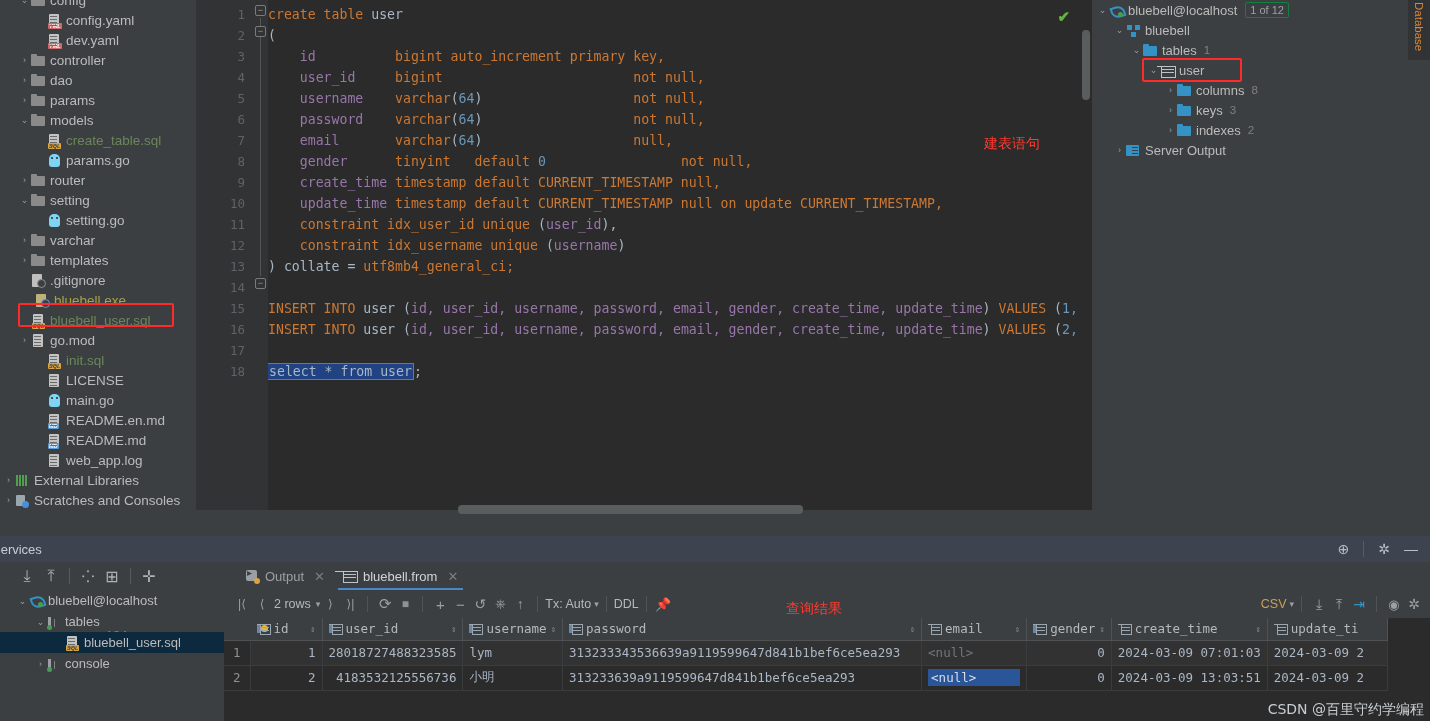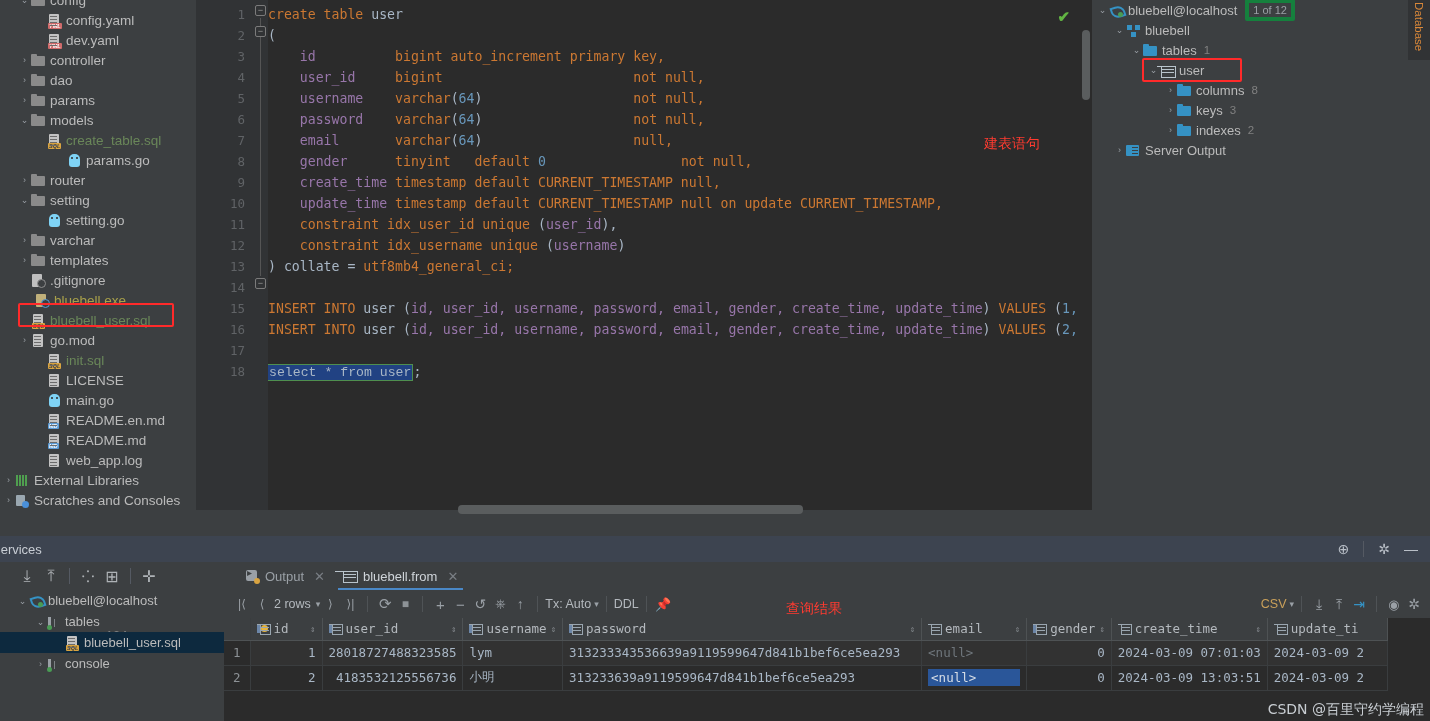--- a/index.html
+++ b/index.html
@@ -123,21 +123,21 @@
     position: absolute; left: 72px; top: 0; right: 16px; height: 510px;
     font-family: "DejaVu Sans Mono", monospace; font-size: 13.2px;
     padding-top: 4px; overflow: hidden; white-space: pre;
   }
   #code .cl { height: 21px; line-height: 21px; color: #a9b7c6; }
   .kw  { color: #cc7832; }
   .id2 { color: #9876aa; }
   .num { color: #6897bb; }
   .pln { color: #a9b7c6; }
   .sel-box {
-    border: 1px solid #4f8f4f; background: #214283; padding: 0 1px; margin-left: -1px; font-family: Liberation Mono, monospace;
+    border: 1px solid #4f8f4f; background: #214283; padding: 0 1px; margin-left: -1px;
   }
   #annot1 {
     position: absolute; left: 788px; top: 135px; color: #ff3b30;
     font-size: 14px; font-family: "DejaVu Sans", sans-serif;
   }
   #check-ok {
     position: absolute; right: 22px; top: 8px; color: #62b543; font-size: 15px; font-weight: bold;
   }
   #editor-vscroll {
     position: absolute; right: 2px; top: 30px; width: 8px; height: 70px;
@@ -196,21 +196,21 @@
   .dbicon-server::before {
     content: ""; position: absolute; left: 0; top: 2px; width: 13px; height: 11px;
     background: #3592c4; border-radius: 1px;
   }
   .dbicon-server::after {
     content: ""; position: absolute; left: 6px; top: 4px; width: 6px; height: 1px;
     background: #3c3f41; box-shadow: 0 3px 0 #3c3f41, 0 6px 0 #3c3f41;
   }
   .count { color: #808080; margin-left: 7px; font-size: 11.5px; }
   #conn-badge {
-    margin-left: 8px; border: 4px solid #15803d; border-radius: 2px;
+    margin-left: 8px; border: 1px solid #15803d; border-radius: 2px;
     font-size: 11px; color: #9aa0a6; padding: 0 4px; line-height: 14px;
   }
   #db-vtab {
     position: absolute; right: 0; top: 0; width: 22px; height: 60px; background: #313335;
   }
   #db-vtab span {
     display: block; color: #d9883a; font-size: 11.5px;
     transform: rotate(90deg); transform-origin: left top;
     position: absolute; left: 17px; top: 2px; white-space: nowrap;
     font-family: "Liberation Sans", sans-serif;
@@ -401,21 +401,21 @@
         <span class="ic ic-folder"></span>
         <span class="tree-label ">models</span>
       </div>
       <div class="tree-row" style="padding-left:34px">
         <span class="tw blank">›</span>
         <span class="ic ic-file">
           <i class="badge sql">SQL</i>
         </span>
         <span class="tree-label green">create_table.sql</span>
       </div>
-      <div class="tree-row" style="padding-left:54px">
+      <div class="tree-row" style="padding-left:34px">
         <span class="tw blank">›</span>
         <span class="ic ic-go"></span>
         <span class="tree-label ">params.go</span>
       </div>
       <div class="tree-row" style="padding-left:18px">
         <span class="tw">›</span>
         <span class="ic ic-folder"></span>
         <span class="tree-label ">router</span>
       </div>
       <div class="tree-row" style="padding-left:18px">

